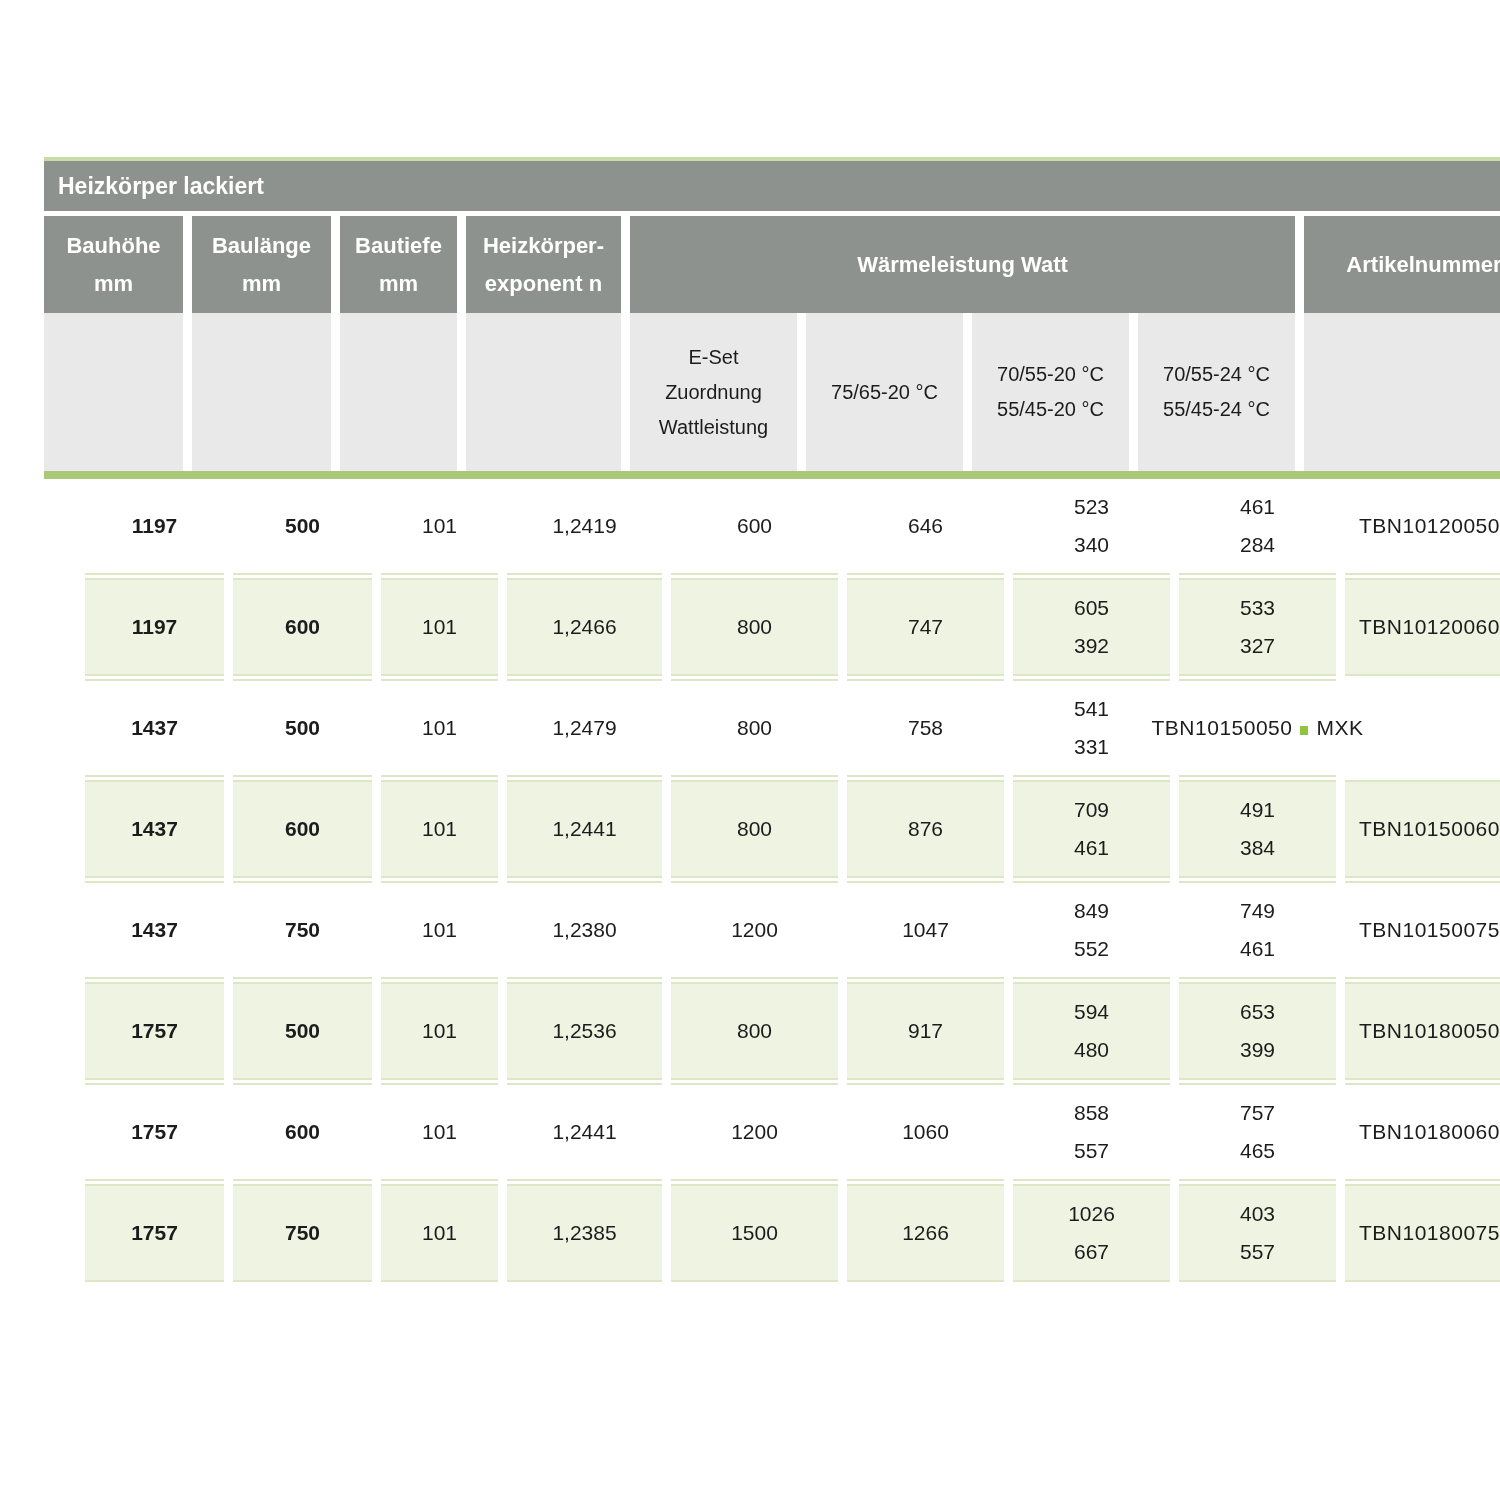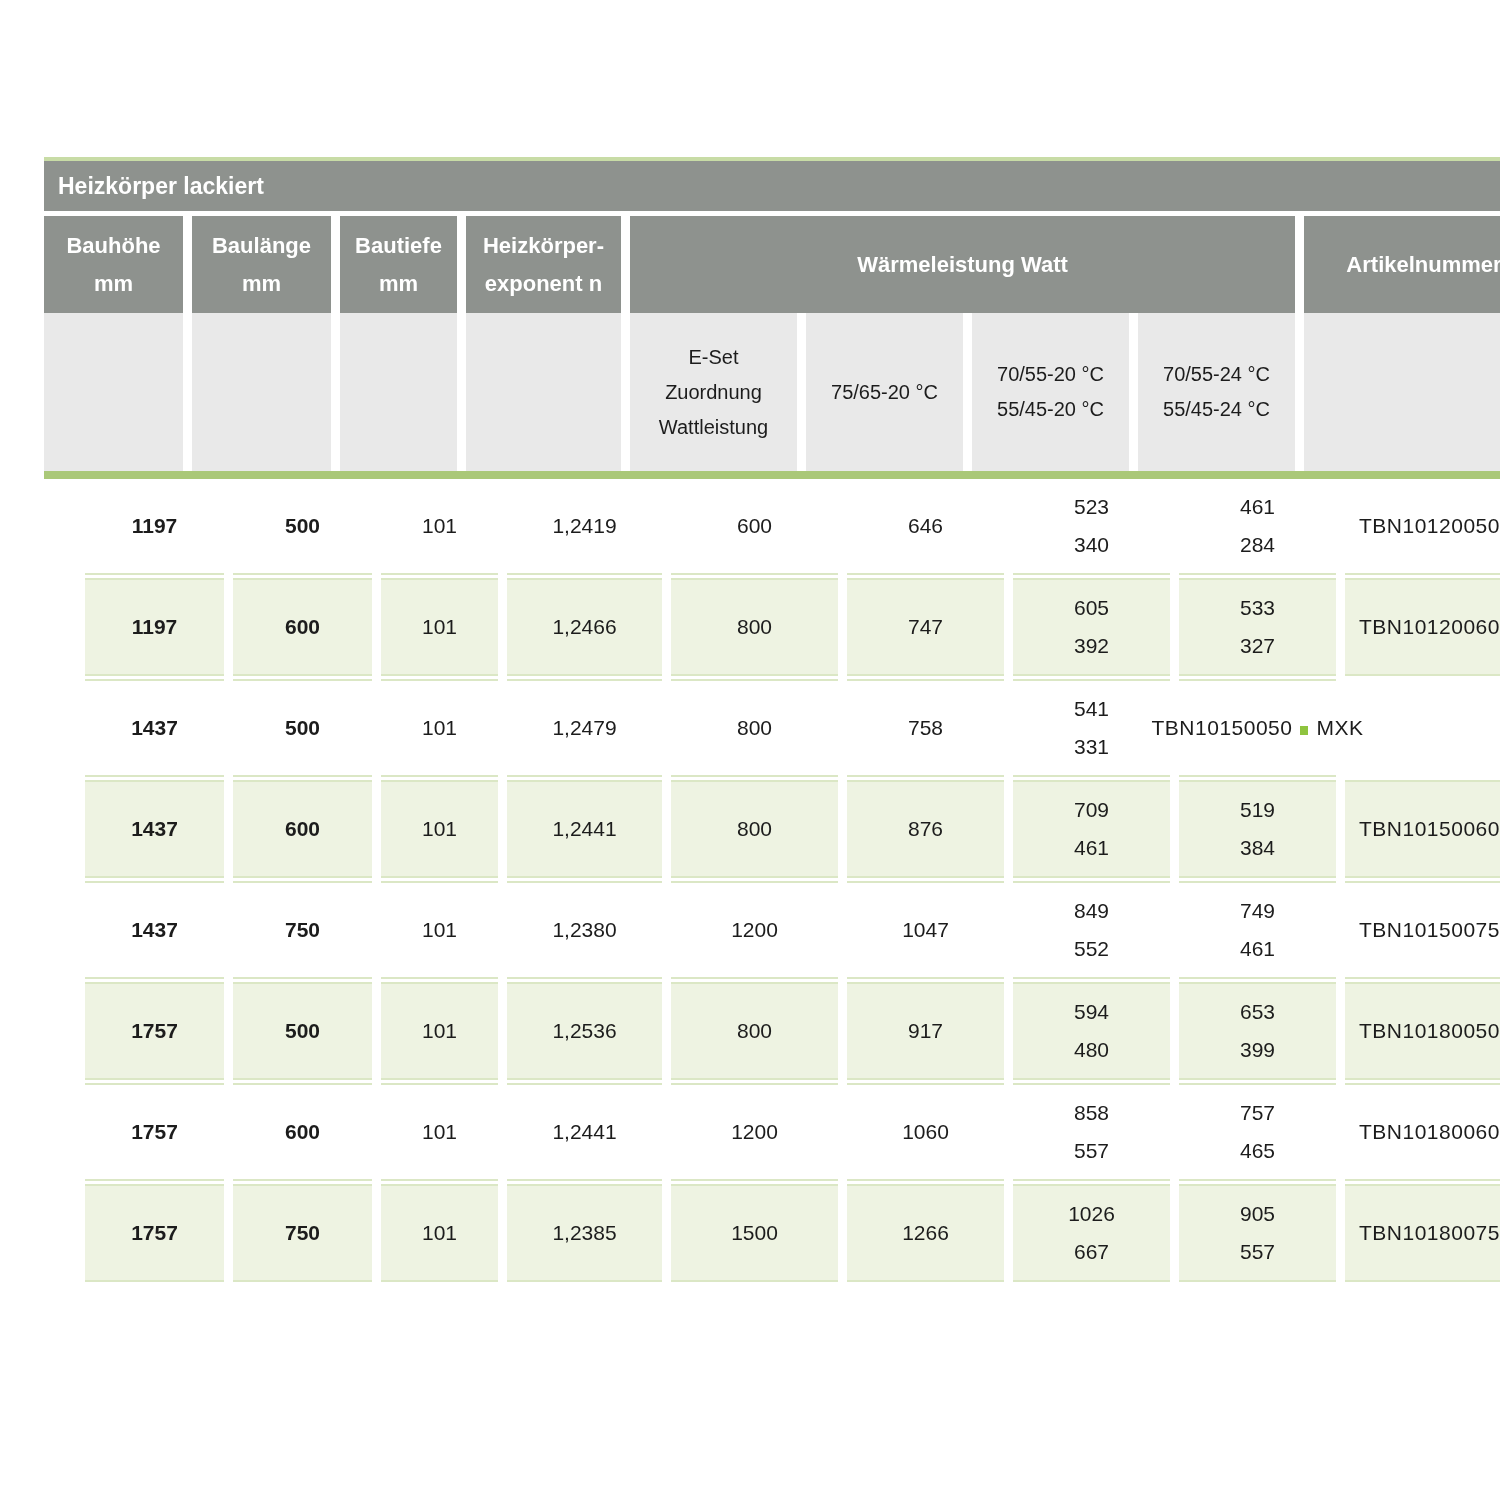--- a/index.html
+++ b/index.html
@@ -246,21 +246,21 @@
             <span>800</span>
           </div>
           <div class="dcell ">
             <span>876</span>
           </div>
           <div class="dcell">
             <span>709</span>
             <span>461</span>
           </div>
           <div class="dcell">
-            <span>519</span>
+            <span>491</span>
             <span>384</span>
           </div>
           <div class="dcell">
             <span class="art-line">
               <span>TBN10150060</span>
               <span class="dot"></span>
               <span>MXK</span>
             </span>
           </div>
         </div>
@@ -386,21 +386,21 @@
             <span>1500</span>
           </div>
           <div class="dcell ">
             <span>1266</span>
           </div>
           <div class="dcell">
             <span>1026</span>
             <span>667</span>
           </div>
           <div class="dcell">
-            <span>905</span>
+            <span>403</span>
             <span>557</span>
           </div>
           <div class="dcell">
             <span class="art-line">
               <span>TBN10180075</span>
               <span class="dot"></span>
               <span>MXK</span>
             </span>
           </div>
         </div>

